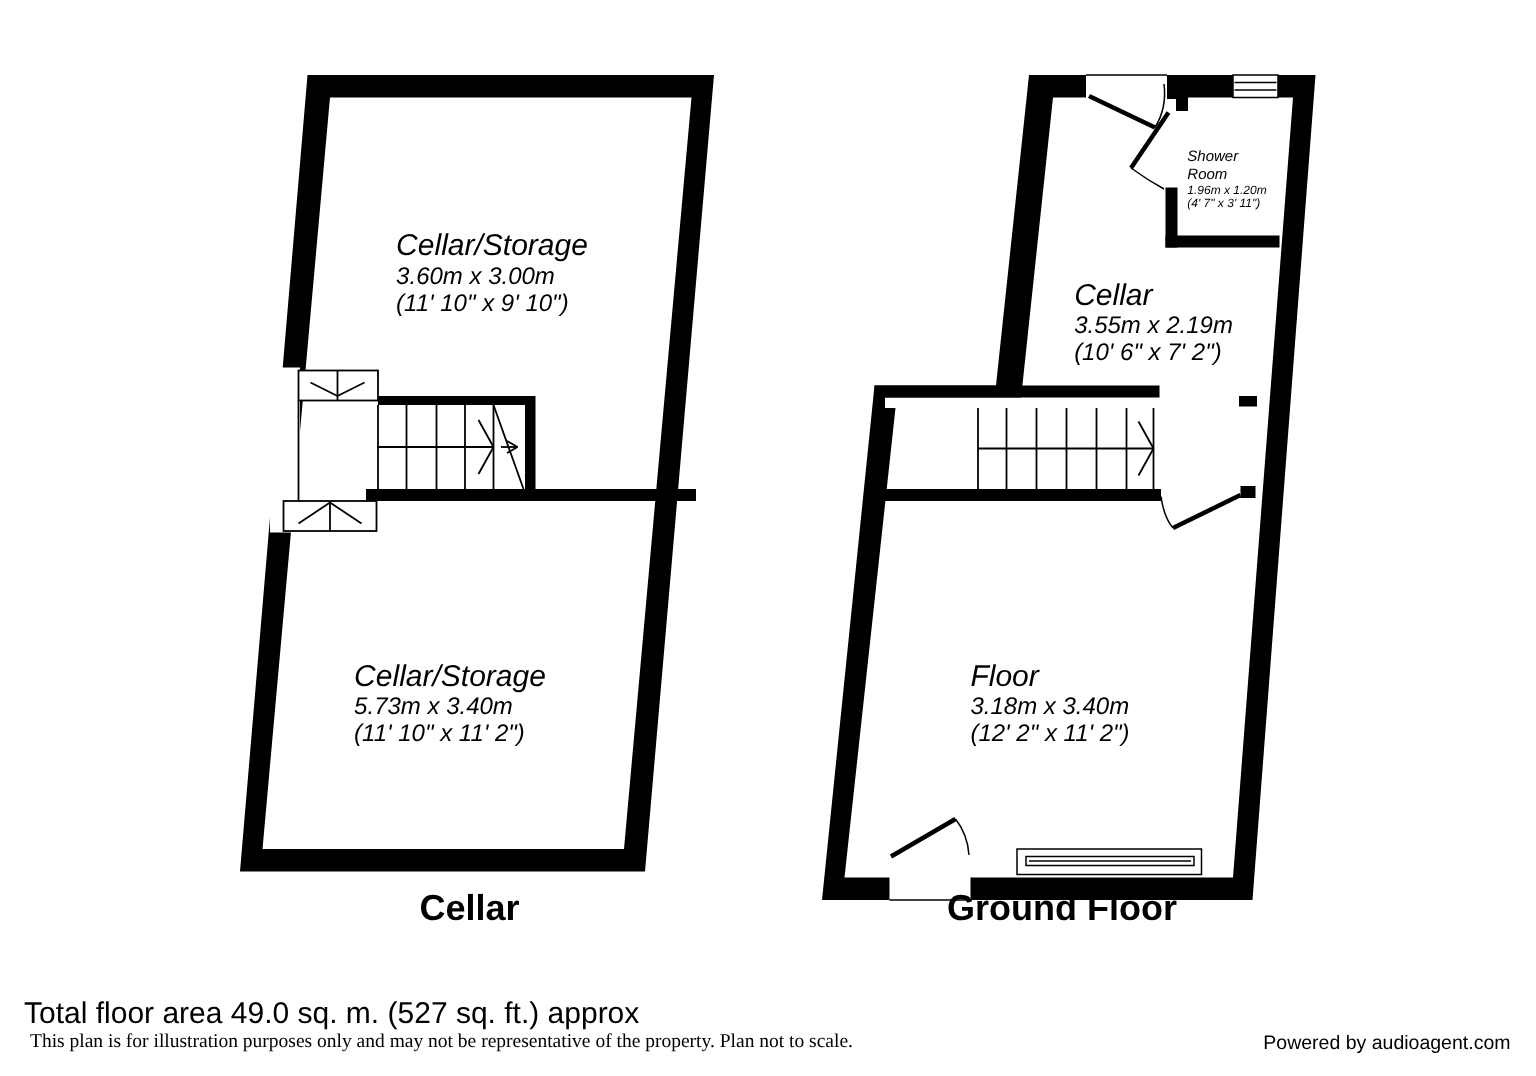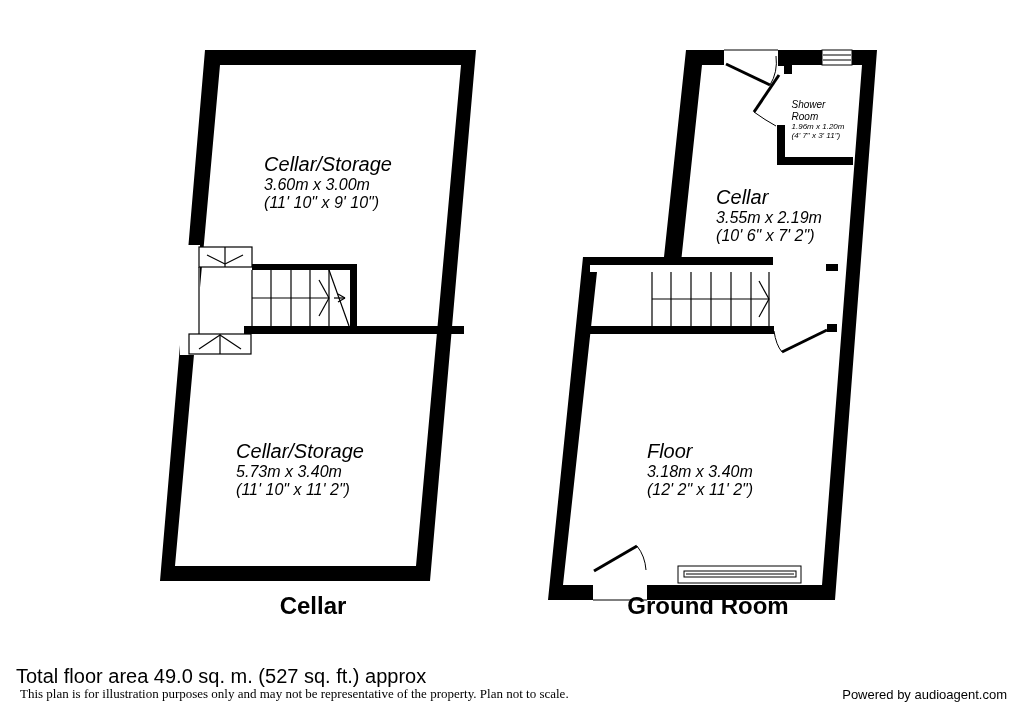--- a/index.html
+++ b/index.html
@@ -142,17 +142,17 @@
 <div class="lbl" style="left:769px; top:186px;">
   <div class="room-name">Cellar</div>
   <div class="room-dim">3.55m x 2.19m</div>
   <div class="room-dim">(10' 6" x 7' 2")</div>
 </div>
 <div class="lbl" style="left:700px; top:440px;">
   <div class="room-name">Floor</div>
   <div class="room-dim">3.18m x 3.40m</div>
   <div class="room-dim">(12' 2" x 11' 2")</div>
 </div>
-<div class="floor-title" style="left:708px; top:592px;">Ground Room</div>
+<div class="floor-title" style="left:708px; top:592px;">Ground Floor</div>
 
 <div class="footer-area">Total floor area 49.0 sq. m. (527 sq. ft.) approx</div>
 <div class="footer-disc">This plan is for illustration purposes only and may not be representative of the property. Plan not to scale.</div>
 <div class="footer-powered">Powered by audioagent.com</div>
 
 </body></html>

